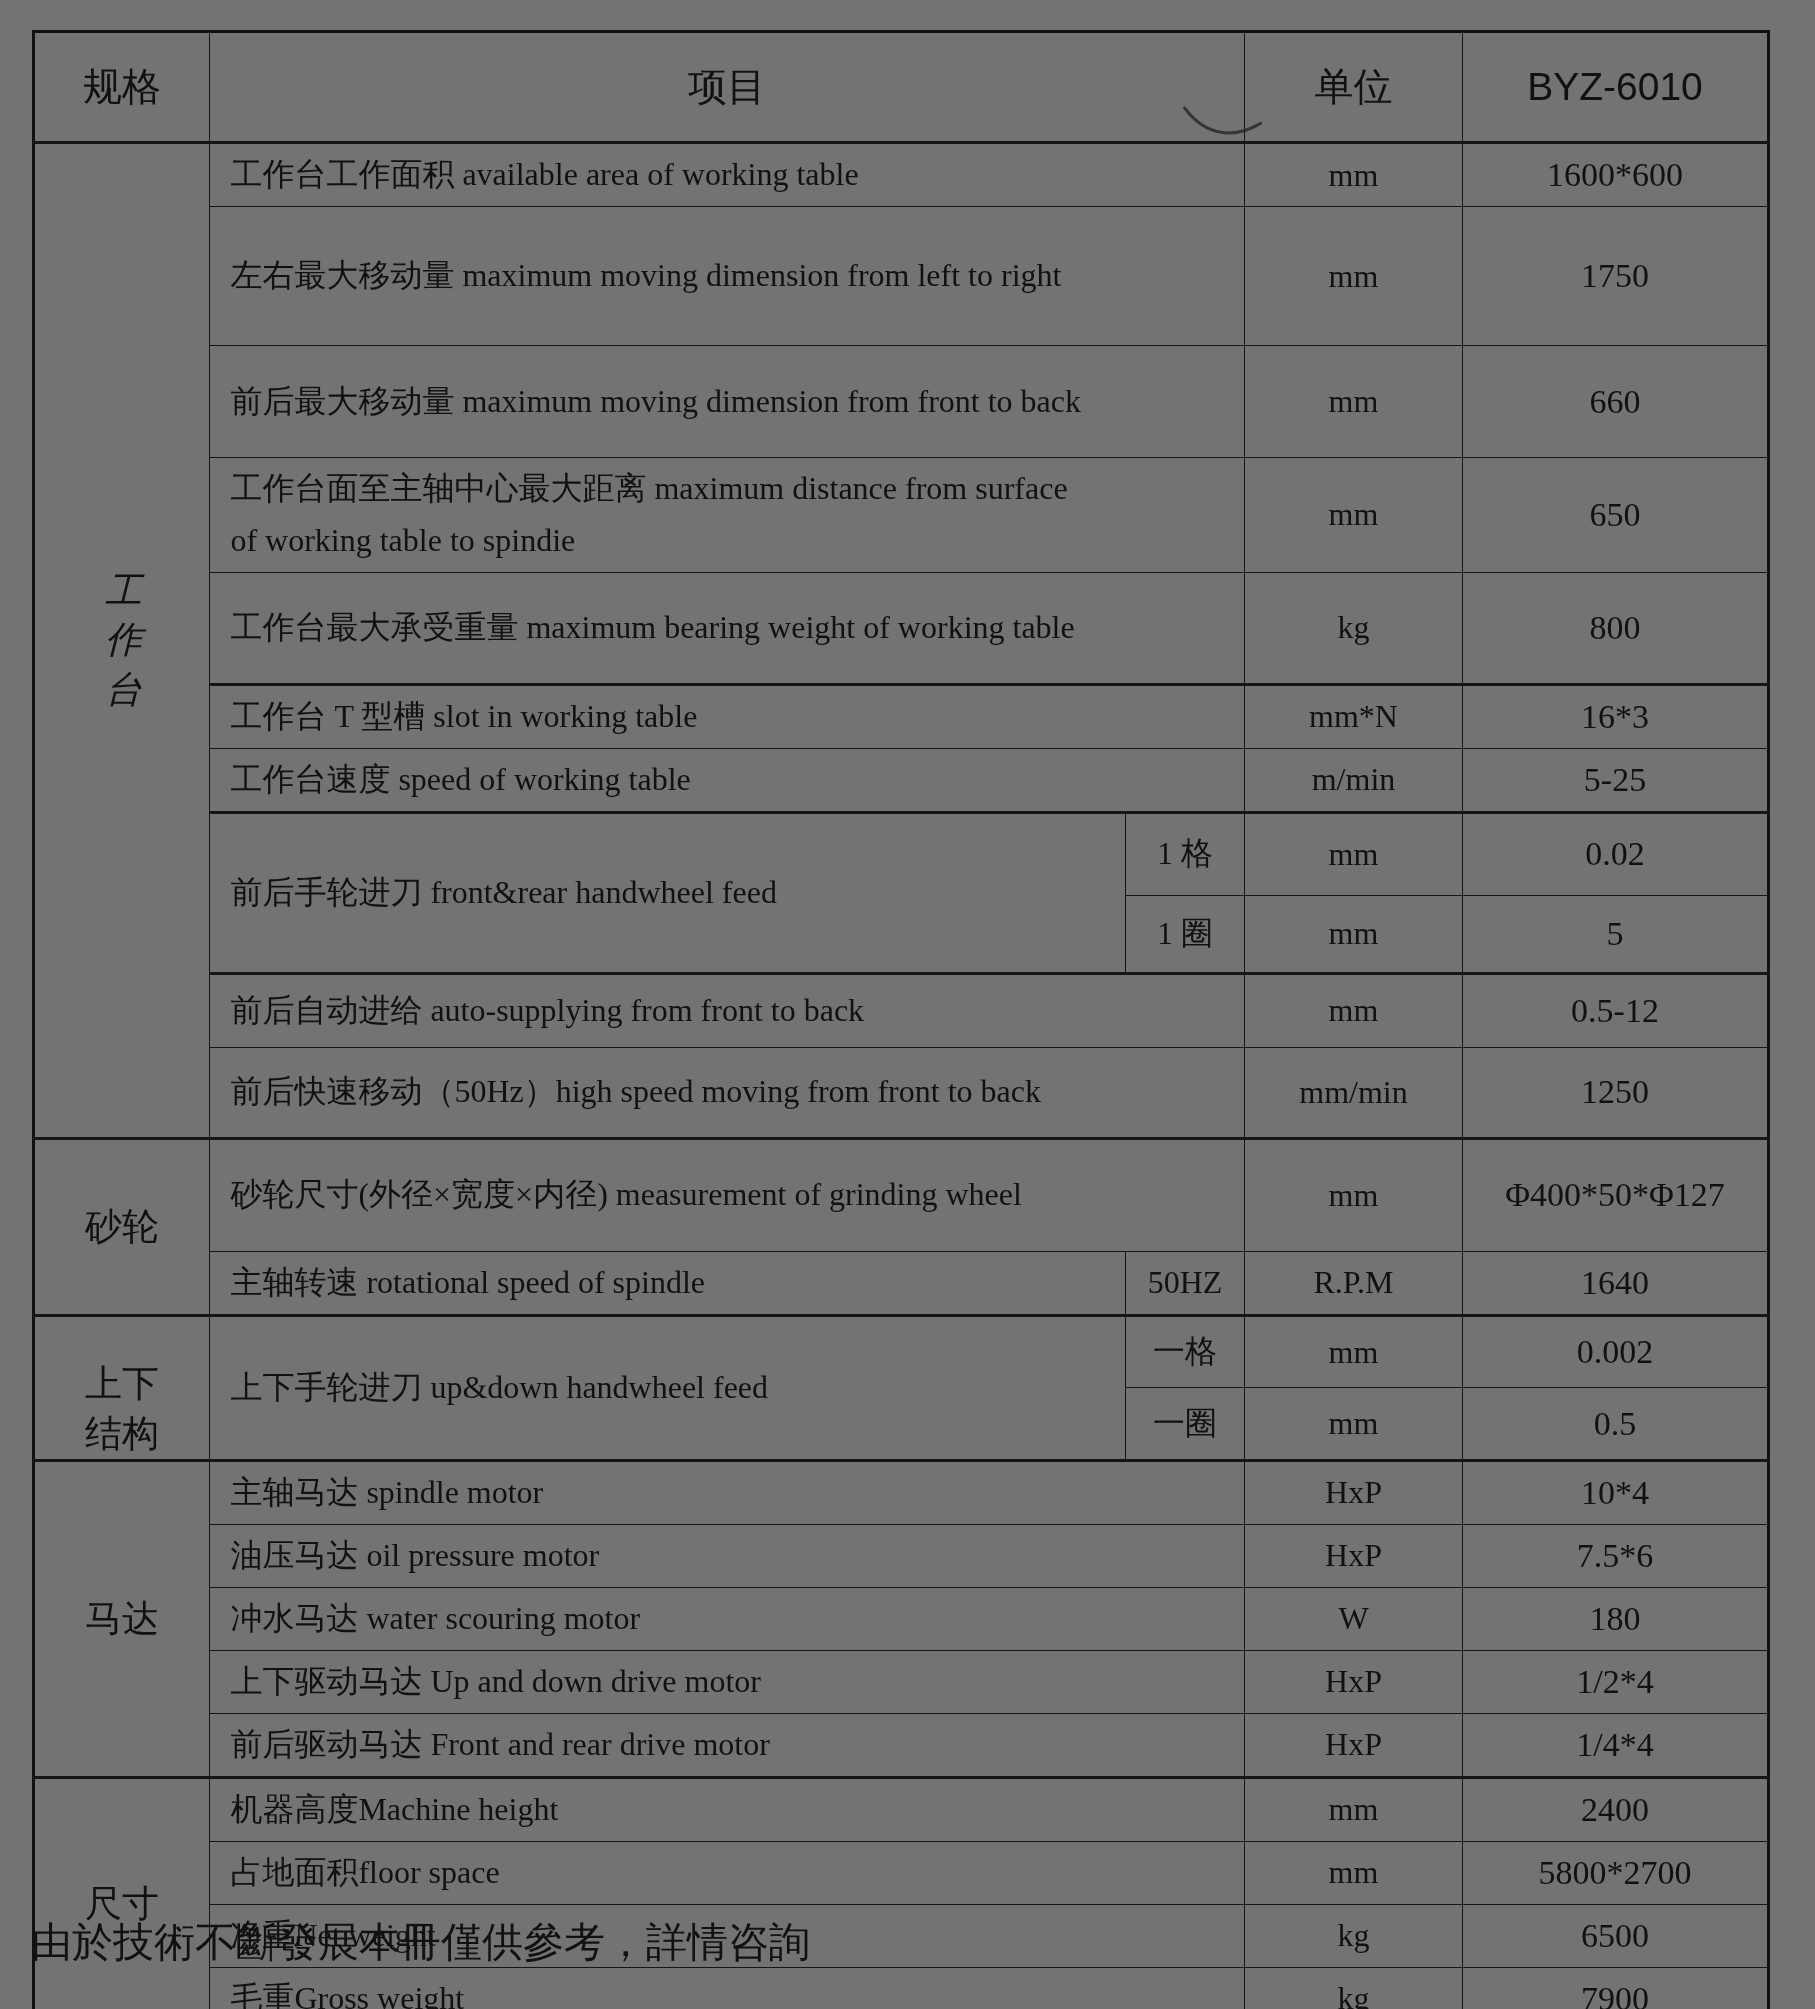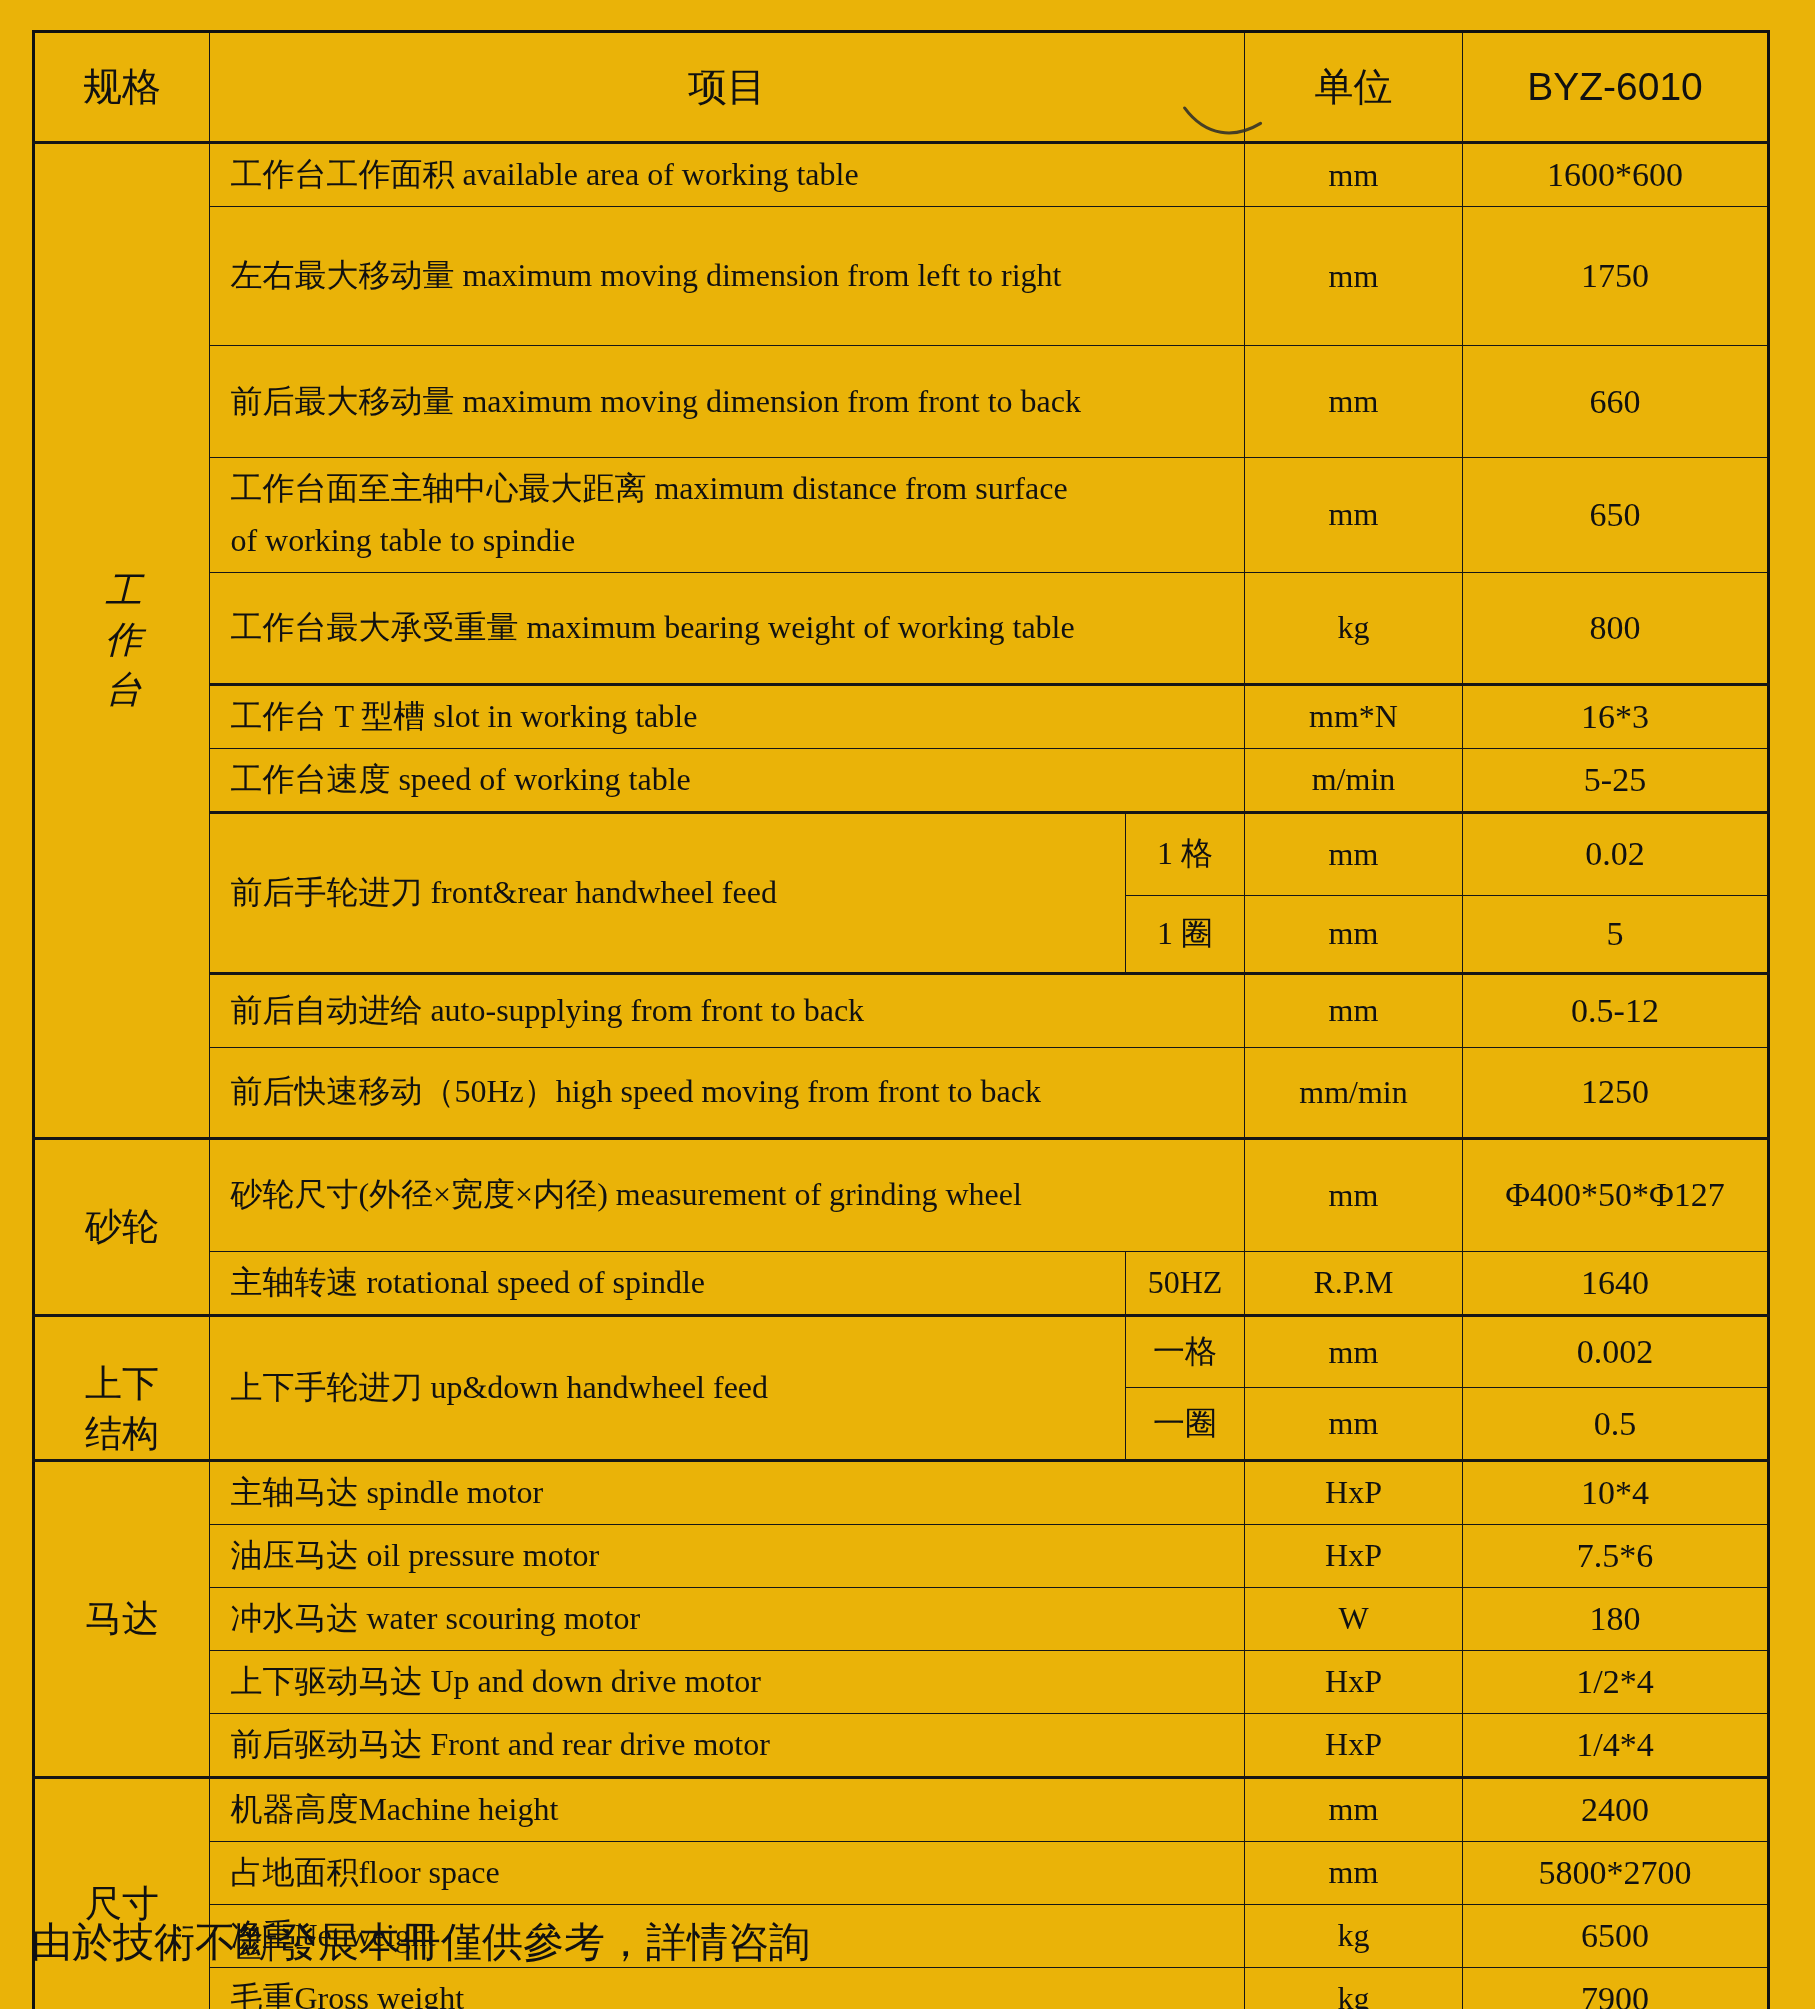--- a/index.html
+++ b/index.html
@@ -1,20 +1,20 @@
 <!DOCTYPE html>
 <html style="font-size:13.6px"><head>
 <meta charset="utf-8">
 <style>
   html,body{margin:0;padding:0;background:#ffffff;}
   #canvas{
     position:relative;
     width:1815px;
     height:2009px;
-    background:#eab308;
+    background:#737373;
     font-family:"Liberation Serif","DejaVu Serif",serif;
     color:#111;
   }
   table.spec{
     position:absolute;
     left:32px;
     top:30px;
     width:1735px;
     border-collapse:collapse;
     table-layout:fixed;

